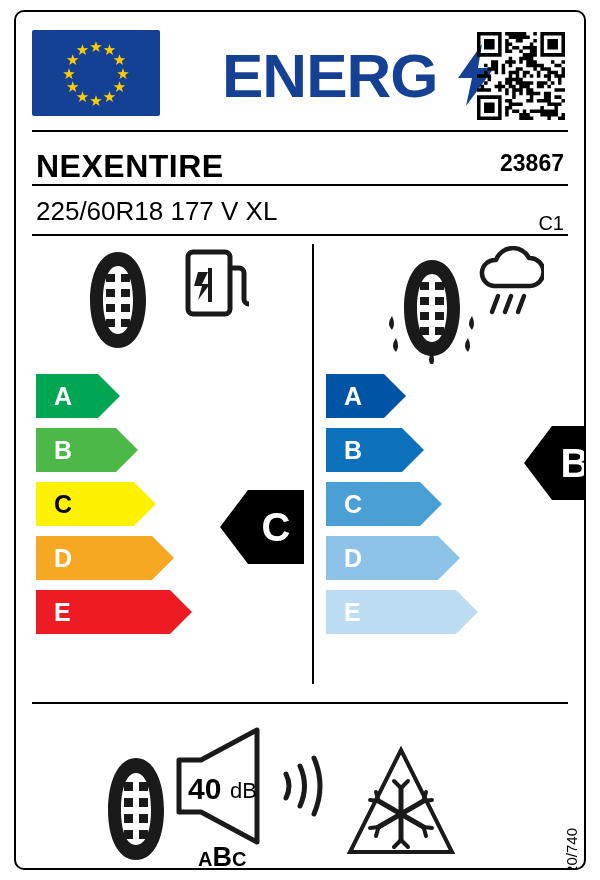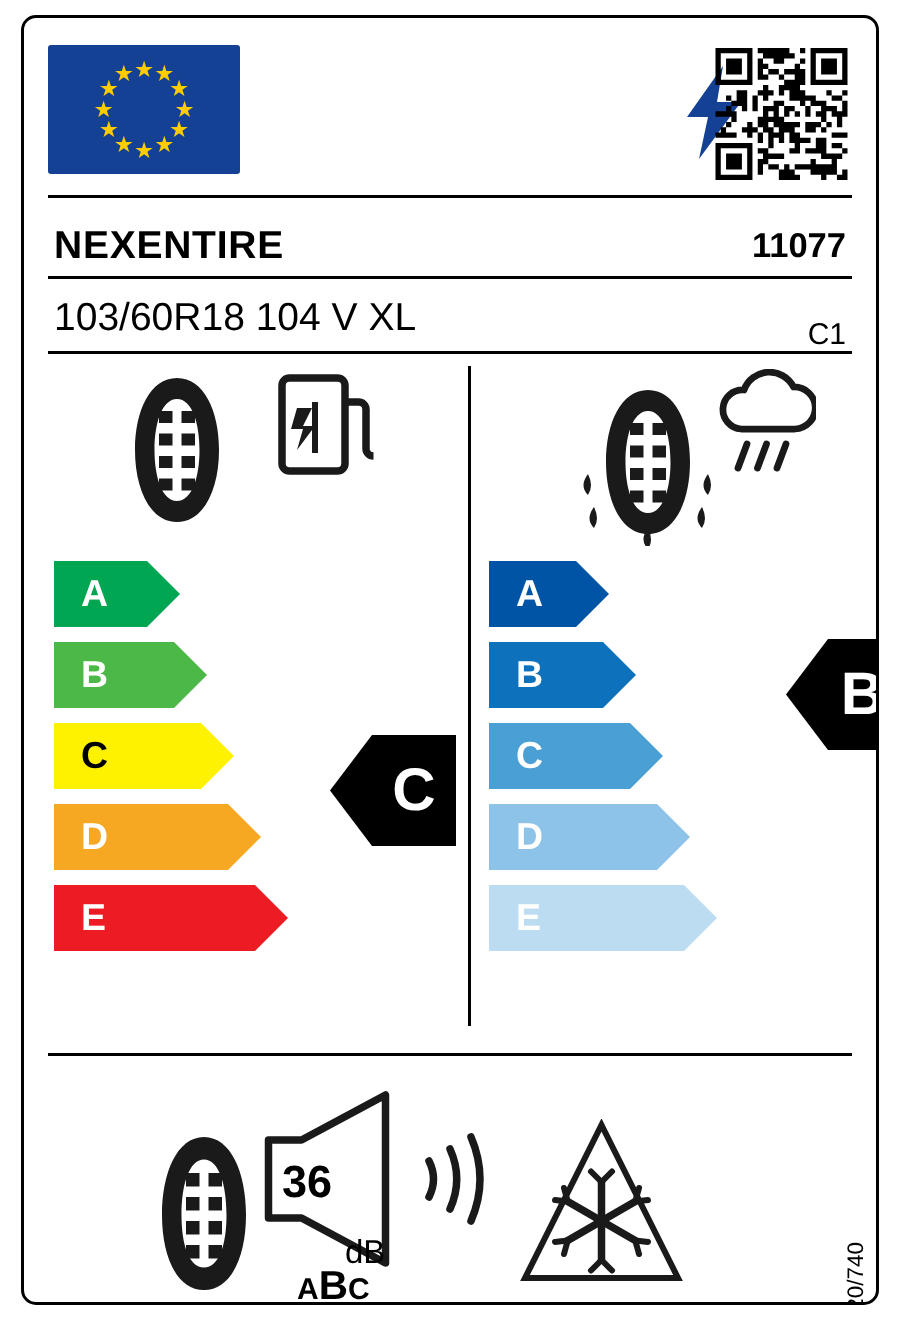--- a/index.html
+++ b/index.html
@@ -67,21 +67,21 @@
     position: absolute;
     left: 16px; right: 16px;
     height: 0;
     border-top: 2px solid #000;
   }
 
   
   .brand {
     position: absolute;
     left: 20px; top: 136px;
-    font-size: 26px;
+    font-size: 32px;
     font-weight: bold;
     letter-spacing: 0.5px;
   }
   .model {
     position: absolute;
     right: 20px; top: 138px;
     font-size: 23px;
     font-weight: bold;
     text-align: right;
   }
@@ -175,21 +175,20 @@
     border-top: 2px solid #000;
   }
   .db-val {
     position: absolute;
     font-weight: bold;
     font-size: 30px;
   }
   .db-unit {
     position: absolute;
     font-size: 22px;
-    margin-top: 44px;
   }
   .abc {
     position: absolute;
     font-size: 20px;
     font-weight: bold;
   }
   .abc b { font-size: 27px; }
   .datecode {
     position: absolute;
     right: 4px; bottom: 40px;
@@ -212,34 +211,35 @@
         <div class="eu-star" style="left: 83.5px; top: 35.5px;">★</div>
         <div class="eu-star" style="left: 79.8827px; top: 49px;">★</div>
         <div class="eu-star" style="left: 70px; top: 58.8827px;">★</div>
         <div class="eu-star" style="left: 56.5px; top: 62.5px;">★</div>
         <div class="eu-star" style="left: 43px; top: 58.8827px;">★</div>
         <div class="eu-star" style="left: 33.1173px; top: 49px;">★</div>
         <div class="eu-star" style="left: 29.5px; top: 35.5px;">★</div>
         <div class="eu-star" style="left: 33.1173px; top: 22px;">★</div>
         <div class="eu-star" style="left: 43px; top: 12.1173px;">★</div>
       </div>
+    <div class="energ">ENERG</div>
     <svg class="bolt" viewBox="0 0 40 62">
       <polygon points="26,0 2,34 16,34 10,62 38,24 22,24" fill="#154194"></polygon>
     </svg>
     <svg class="qr" viewBox="0 0 45 45" id="qrsvg">
         <path d="M0,0h1.8v1.8h-1.8zM1.8,0h1.8v1.8h-1.8zM3.6,0h1.8v1.8h-1.8zM5.4,0h1.8v1.8h-1.8zM7.2,0h1.8v1.8h-1.8zM9,0h1.8v1.8h-1.8zM10.8,0h1.8v1.8h-1.8zM14.4,0h1.8v1.8h-1.8zM16.2,0h1.8v1.8h-1.8zM18,0h1.8v1.8h-1.8zM19.8,0h1.8v1.8h-1.8zM21.6,0h1.8v1.8h-1.8zM23.400000000000002,0h1.8v1.8h-1.8zM28.8,0h1.8v1.8h-1.8zM32.4,0h1.8v1.8h-1.8zM34.2,0h1.8v1.8h-1.8zM36,0h1.8v1.8h-1.8zM37.800000000000004,0h1.8v1.8h-1.8zM39.6,0h1.8v1.8h-1.8zM41.4,0h1.8v1.8h-1.8zM43.2,0h1.8v1.8h-1.8zM0,1.8h1.8v1.8h-1.8zM10.8,1.8h1.8v1.8h-1.8zM16.2,1.8h1.8v1.8h-1.8zM18,1.8h1.8v1.8h-1.8zM19.8,1.8h1.8v1.8h-1.8zM21.6,1.8h1.8v1.8h-1.8zM23.400000000000002,1.8h1.8v1.8h-1.8zM25.2,1.8h1.8v1.8h-1.8zM32.4,1.8h1.8v1.8h-1.8zM43.2,1.8h1.8v1.8h-1.8zM0,3.6h1.8v1.8h-1.8zM3.6,3.6h1.8v1.8h-1.8zM5.4,3.6h1.8v1.8h-1.8zM7.2,3.6h1.8v1.8h-1.8zM10.8,3.6h1.8v1.8h-1.8zM14.4,3.6h1.8v1.8h-1.8zM19.8,3.6h1.8v1.8h-1.8zM21.6,3.6h1.8v1.8h-1.8zM28.8,3.6h1.8v1.8h-1.8zM32.4,3.6h1.8v1.8h-1.8zM36,3.6h1.8v1.8h-1.8zM37.800000000000004,3.6h1.8v1.8h-1.8zM39.6,3.6h1.8v1.8h-1.8zM43.2,3.6h1.8v1.8h-1.8zM0,5.4h1.8v1.8h-1.8zM3.6,5.4h1.8v1.8h-1.8zM5.4,5.4h1.8v1.8h-1.8zM7.2,5.4h1.8v1.8h-1.8zM10.8,5.4h1.8v1.8h-1.8zM14.4,5.4h1.8v1.8h-1.8zM16.2,5.4h1.8v1.8h-1.8zM27,5.4h1.8v1.8h-1.8zM32.4,5.4h1.8v1.8h-1.8zM36,5.4h1.8v1.8h-1.8zM37.800000000000004,5.4h1.8v1.8h-1.8zM39.6,5.4h1.8v1.8h-1.8zM43.2,5.4h1.8v1.8h-1.8zM0,7.2h1.8v1.8h-1.8zM3.6,7.2h1.8v1.8h-1.8zM5.4,7.2h1.8v1.8h-1.8zM7.2,7.2h1.8v1.8h-1.8zM10.8,7.2h1.8v1.8h-1.8zM14.4,7.2h1.8v1.8h-1.8zM18,7.2h1.8v1.8h-1.8zM19.8,7.2h1.8v1.8h-1.8zM23.400000000000002,7.2h1.8v1.8h-1.8zM25.2,7.2h1.8v1.8h-1.8zM27,7.2h1.8v1.8h-1.8zM28.8,7.2h1.8v1.8h-1.8zM32.4,7.2h1.8v1.8h-1.8zM36,7.2h1.8v1.8h-1.8zM37.800000000000004,7.2h1.8v1.8h-1.8zM39.6,7.2h1.8v1.8h-1.8zM43.2,7.2h1.8v1.8h-1.8zM0,9h1.8v1.8h-1.8zM10.8,9h1.8v1.8h-1.8zM14.4,9h1.8v1.8h-1.8zM16.2,9h1.8v1.8h-1.8zM21.6,9h1.8v1.8h-1.8zM27,9h1.8v1.8h-1.8zM28.8,9h1.8v1.8h-1.8zM32.4,9h1.8v1.8h-1.8zM43.2,9h1.8v1.8h-1.8zM0,10.8h1.8v1.8h-1.8zM1.8,10.8h1.8v1.8h-1.8zM3.6,10.8h1.8v1.8h-1.8zM5.4,10.8h1.8v1.8h-1.8zM7.2,10.8h1.8v1.8h-1.8zM9,10.8h1.8v1.8h-1.8zM10.8,10.8h1.8v1.8h-1.8zM23.400000000000002,10.8h1.8v1.8h-1.8zM25.2,10.8h1.8v1.8h-1.8zM27,10.8h1.8v1.8h-1.8zM28.8,10.8h1.8v1.8h-1.8zM32.4,10.8h1.8v1.8h-1.8zM34.2,10.8h1.8v1.8h-1.8zM36,10.8h1.8v1.8h-1.8zM37.800000000000004,10.8h1.8v1.8h-1.8zM39.6,10.8h1.8v1.8h-1.8zM41.4,10.8h1.8v1.8h-1.8zM43.2,10.8h1.8v1.8h-1.8zM16.2,12.6h1.8v1.8h-1.8zM21.6,12.6h1.8v1.8h-1.8zM23.400000000000002,12.6h1.8v1.8h-1.8zM25.2,12.6h1.8v1.8h-1.8zM27,12.6h1.8v1.8h-1.8zM7.2,14.4h1.8v1.8h-1.8zM9,14.4h1.8v1.8h-1.8zM14.4,14.4h1.8v1.8h-1.8zM16.2,14.4h1.8v1.8h-1.8zM18,14.4h1.8v1.8h-1.8zM21.6,14.4h1.8v1.8h-1.8zM25.2,14.4h1.8v1.8h-1.8zM27,14.4h1.8v1.8h-1.8zM28.8,14.4h1.8v1.8h-1.8zM37.800000000000004,14.4h1.8v1.8h-1.8zM43.2,14.4h1.8v1.8h-1.8zM3.6,16.2h1.8v1.8h-1.8zM7.2,16.2h1.8v1.8h-1.8zM9,16.2h1.8v1.8h-1.8zM12.6,16.2h1.8v1.8h-1.8zM16.2,16.2h1.8v1.8h-1.8zM25.2,16.2h1.8v1.8h-1.8zM27,16.2h1.8v1.8h-1.8zM28.8,16.2h1.8v1.8h-1.8zM30.6,16.2h1.8v1.8h-1.8zM32.4,16.2h1.8v1.8h-1.8zM39.6,16.2h1.8v1.8h-1.8zM41.4,16.2h1.8v1.8h-1.8zM5.4,18h1.8v1.8h-1.8zM7.2,18h1.8v1.8h-1.8zM9,18h1.8v1.8h-1.8zM12.6,18h1.8v1.8h-1.8zM19.8,18h1.8v1.8h-1.8zM21.6,18h1.8v1.8h-1.8zM28.8,18h1.8v1.8h-1.8zM32.4,18h1.8v1.8h-1.8zM34.2,18h1.8v1.8h-1.8zM36,18h1.8v1.8h-1.8zM43.2,18h1.8v1.8h-1.8zM3.6,19.8h1.8v1.8h-1.8zM9,19.8h1.8v1.8h-1.8zM12.6,19.8h1.8v1.8h-1.8zM16.2,19.8h1.8v1.8h-1.8zM18,19.8h1.8v1.8h-1.8zM19.8,19.8h1.8v1.8h-1.8zM23.400000000000002,19.8h1.8v1.8h-1.8zM25.2,19.8h1.8v1.8h-1.8zM30.6,19.8h1.8v1.8h-1.8zM36,19.8h1.8v1.8h-1.8zM37.800000000000004,19.8h1.8v1.8h-1.8zM39.6,19.8h1.8v1.8h-1.8zM43.2,19.8h1.8v1.8h-1.8zM0,21.6h1.8v1.8h-1.8zM1.8,21.6h1.8v1.8h-1.8zM3.6,21.6h1.8v1.8h-1.8zM5.4,21.6h1.8v1.8h-1.8zM16.2,21.6h1.8v1.8h-1.8zM19.8,21.6h1.8v1.8h-1.8zM23.400000000000002,21.6h1.8v1.8h-1.8zM27,21.6h1.8v1.8h-1.8zM30.6,21.6h1.8v1.8h-1.8zM34.2,21.6h1.8v1.8h-1.8zM36,21.6h1.8v1.8h-1.8zM39.6,21.6h1.8v1.8h-1.8zM41.4,21.6h1.8v1.8h-1.8zM43.2,21.6h1.8v1.8h-1.8zM5.4,23.400000000000002h1.8v1.8h-1.8zM14.4,23.400000000000002h1.8v1.8h-1.8zM16.2,23.400000000000002h1.8v1.8h-1.8zM18,23.400000000000002h1.8v1.8h-1.8zM19.8,23.400000000000002h1.8v1.8h-1.8zM21.6,23.400000000000002h1.8v1.8h-1.8zM36,23.400000000000002h1.8v1.8h-1.8zM41.4,23.400000000000002h1.8v1.8h-1.8zM3.6,25.2h1.8v1.8h-1.8zM10.8,25.2h1.8v1.8h-1.8zM14.4,25.2h1.8v1.8h-1.8zM16.2,25.2h1.8v1.8h-1.8zM19.8,25.2h1.8v1.8h-1.8zM21.6,25.2h1.8v1.8h-1.8zM23.400000000000002,25.2h1.8v1.8h-1.8zM25.2,25.2h1.8v1.8h-1.8zM27,25.2h1.8v1.8h-1.8zM30.6,25.2h1.8v1.8h-1.8zM32.4,25.2h1.8v1.8h-1.8zM34.2,25.2h1.8v1.8h-1.8zM37.800000000000004,25.2h1.8v1.8h-1.8zM41.4,25.2h1.8v1.8h-1.8zM1.8,27h1.8v1.8h-1.8zM9,27h1.8v1.8h-1.8zM10.8,27h1.8v1.8h-1.8zM12.6,27h1.8v1.8h-1.8zM16.2,27h1.8v1.8h-1.8zM18,27h1.8v1.8h-1.8zM21.6,27h1.8v1.8h-1.8zM23.400000000000002,27h1.8v1.8h-1.8zM25.2,27h1.8v1.8h-1.8zM30.6,27h1.8v1.8h-1.8zM32.4,27h1.8v1.8h-1.8zM36,27h1.8v1.8h-1.8zM0,28.8h1.8v1.8h-1.8zM1.8,28.8h1.8v1.8h-1.8zM3.6,28.8h1.8v1.8h-1.8zM5.4,28.8h1.8v1.8h-1.8zM10.8,28.8h1.8v1.8h-1.8zM14.4,28.8h1.8v1.8h-1.8zM18,28.8h1.8v1.8h-1.8zM19.8,28.8h1.8v1.8h-1.8zM21.6,28.8h1.8v1.8h-1.8zM25.2,28.8h1.8v1.8h-1.8zM27,28.8h1.8v1.8h-1.8zM39.6,28.8h1.8v1.8h-1.8zM41.4,28.8h1.8v1.8h-1.8zM43.2,28.8h1.8v1.8h-1.8zM14.4,30.6h1.8v1.8h-1.8zM18,30.6h1.8v1.8h-1.8zM21.6,30.6h1.8v1.8h-1.8zM25.2,30.6h1.8v1.8h-1.8zM27,30.6h1.8v1.8h-1.8zM28.8,30.6h1.8v1.8h-1.8zM30.6,30.6h1.8v1.8h-1.8zM34.2,30.6h1.8v1.8h-1.8zM36,30.6h1.8v1.8h-1.8zM0,32.4h1.8v1.8h-1.8zM1.8,32.4h1.8v1.8h-1.8zM3.6,32.4h1.8v1.8h-1.8zM5.4,32.4h1.8v1.8h-1.8zM7.2,32.4h1.8v1.8h-1.8zM9,32.4h1.8v1.8h-1.8zM10.8,32.4h1.8v1.8h-1.8zM18,32.4h1.8v1.8h-1.8zM27,32.4h1.8v1.8h-1.8zM34.2,32.4h1.8v1.8h-1.8zM36,32.4h1.8v1.8h-1.8zM39.6,32.4h1.8v1.8h-1.8zM41.4,32.4h1.8v1.8h-1.8zM0,34.2h1.8v1.8h-1.8zM10.8,34.2h1.8v1.8h-1.8zM14.4,34.2h1.8v1.8h-1.8zM16.2,34.2h1.8v1.8h-1.8zM25.2,34.2h1.8v1.8h-1.8zM27,34.2h1.8v1.8h-1.8zM30.6,34.2h1.8v1.8h-1.8zM32.4,34.2h1.8v1.8h-1.8zM34.2,34.2h1.8v1.8h-1.8zM36,34.2h1.8v1.8h-1.8zM43.2,34.2h1.8v1.8h-1.8zM0,36h1.8v1.8h-1.8zM3.6,36h1.8v1.8h-1.8zM5.4,36h1.8v1.8h-1.8zM7.2,36h1.8v1.8h-1.8zM10.8,36h1.8v1.8h-1.8zM16.2,36h1.8v1.8h-1.8zM18,36h1.8v1.8h-1.8zM19.8,36h1.8v1.8h-1.8zM21.6,36h1.8v1.8h-1.8zM36,36h1.8v1.8h-1.8zM37.800000000000004,36h1.8v1.8h-1.8zM39.6,36h1.8v1.8h-1.8zM41.4,36h1.8v1.8h-1.8zM0,37.800000000000004h1.8v1.8h-1.8zM3.6,37.800000000000004h1.8v1.8h-1.8zM5.4,37.800000000000004h1.8v1.8h-1.8zM7.2,37.800000000000004h1.8v1.8h-1.8zM10.8,37.800000000000004h1.8v1.8h-1.8zM14.4,37.800000000000004h1.8v1.8h-1.8zM16.2,37.800000000000004h1.8v1.8h-1.8zM32.4,37.800000000000004h1.8v1.8h-1.8zM39.6,37.800000000000004h1.8v1.8h-1.8zM0,39.6h1.8v1.8h-1.8zM3.6,39.6h1.8v1.8h-1.8zM5.4,39.6h1.8v1.8h-1.8zM7.2,39.6h1.8v1.8h-1.8zM10.8,39.6h1.8v1.8h-1.8zM14.4,39.6h1.8v1.8h-1.8zM18,39.6h1.8v1.8h-1.8zM19.8,39.6h1.8v1.8h-1.8zM23.400000000000002,39.6h1.8v1.8h-1.8zM27,39.6h1.8v1.8h-1.8zM28.8,39.6h1.8v1.8h-1.8zM30.6,39.6h1.8v1.8h-1.8zM32.4,39.6h1.8v1.8h-1.8zM34.2,39.6h1.8v1.8h-1.8zM36,39.6h1.8v1.8h-1.8zM37.800000000000004,39.6h1.8v1.8h-1.8zM39.6,39.6h1.8v1.8h-1.8zM0,41.4h1.8v1.8h-1.8zM10.8,41.4h1.8v1.8h-1.8zM14.4,41.4h1.8v1.8h-1.8zM21.6,41.4h1.8v1.8h-1.8zM23.400000000000002,41.4h1.8v1.8h-1.8zM25.2,41.4h1.8v1.8h-1.8zM32.4,41.4h1.8v1.8h-1.8zM34.2,41.4h1.8v1.8h-1.8zM36,41.4h1.8v1.8h-1.8zM37.800000000000004,41.4h1.8v1.8h-1.8zM39.6,41.4h1.8v1.8h-1.8zM43.2,41.4h1.8v1.8h-1.8zM0,43.2h1.8v1.8h-1.8zM1.8,43.2h1.8v1.8h-1.8zM3.6,43.2h1.8v1.8h-1.8zM5.4,43.2h1.8v1.8h-1.8zM7.2,43.2h1.8v1.8h-1.8zM9,43.2h1.8v1.8h-1.8zM10.8,43.2h1.8v1.8h-1.8zM21.6,43.2h1.8v1.8h-1.8zM23.400000000000002,43.2h1.8v1.8h-1.8zM25.2,43.2h1.8v1.8h-1.8zM27,43.2h1.8v1.8h-1.8zM36,43.2h1.8v1.8h-1.8zM41.4,43.2h1.8v1.8h-1.8zM43.2,43.2h1.8v1.8h-1.8z" fill="#000"></path>
       </svg>
   </div>
   <div class="hr" style="top:118px;"></div>
 
   <div class="brand">NEXENTIRE</div>
-  <div class="model">11077</div>
+  <div class="model">23867</div>
   <div class="hr" style="top:172px;"></div>
 
-  <div class="size">103/60R18 104 V XL</div>
+  <div class="size">225/60R18 177 V XL</div>
   <div class="cls">C1</div>
   <div class="hr" style="top:222px;"></div>
 
   <div class="vsep"></div>
 
   <svg class="pict" style="left:70px; top:232px; width:100px; height:110px;" viewBox="0 0 100 110">
     <g fill="#1a1a1a">
       <path d="M32,8 C14,8 4,30 4,56 C4,82 14,104 32,104 C50,104 60,82 60,56 C60,30 50,8 32,8 Z
                M32,22 C42,22 47,38 47,56 C47,74 42,90 32,90 C22,90 17,74 17,56 C17,38 22,22 32,22 Z"></path>
       <path d="M20,30 h9 v8 h-9 z M20,45 h9 v8 h-9 z M20,60 h9 v8 h-9 z M20,75 h9 v8 h-9 z"></path>
@@ -346,21 +346,21 @@
       <path d="M34,6 C16,6 6,30 6,58 C6,86 16,108 34,108 C52,108 62,86 62,58 C62,30 52,6 34,6 Z
                M34,21 C44,21 49,38 49,58 C49,78 44,93 34,93 C24,93 19,78 19,58 C19,38 24,21 34,21 Z"></path>
       <path d="M22,30 h9 v9 h-9 z M22,46 h9 v9 h-9 z M22,62 h9 v9 h-9 z M22,78 h9 v9 h-9 z"></path>
       <path d="M37,30 h9 v9 h-9 z M37,46 h9 v9 h-9 z M37,62 h9 v9 h-9 z M37,78 h9 v9 h-9 z"></path>
     </g>
   </svg>
 
   <svg class="pict" style="left:155px; top:714px; width:110px; height:120px;" viewBox="0 0 110 120">
     <path d="M8,34 h22 L86,4 v112 L30,86 h-22 z" fill="none" stroke="#1a1a1a" stroke-width="5" stroke-linejoin="round"></path>
   </svg>
-  <div class="db-val" style="left:172px; top:760px;">36</div>
+  <div class="db-val" style="left:172px; top:760px;">40</div>
   <div class="db-unit" style="left:214px; top:766px;">dB</div>
 
   <svg class="pict" style="left:264px; top:740px; width:50px; height:68px;" viewBox="0 0 50 68">
     <g fill="none" stroke="#1a1a1a" stroke-width="5" stroke-linecap="round">
       <path d="M6,22 q6,12 0,24"></path>
       <path d="M20,14 q9,20 0,40"></path>
       <path d="M34,6 q12,28 0,56"></path>
     </g>
   </svg>
 

